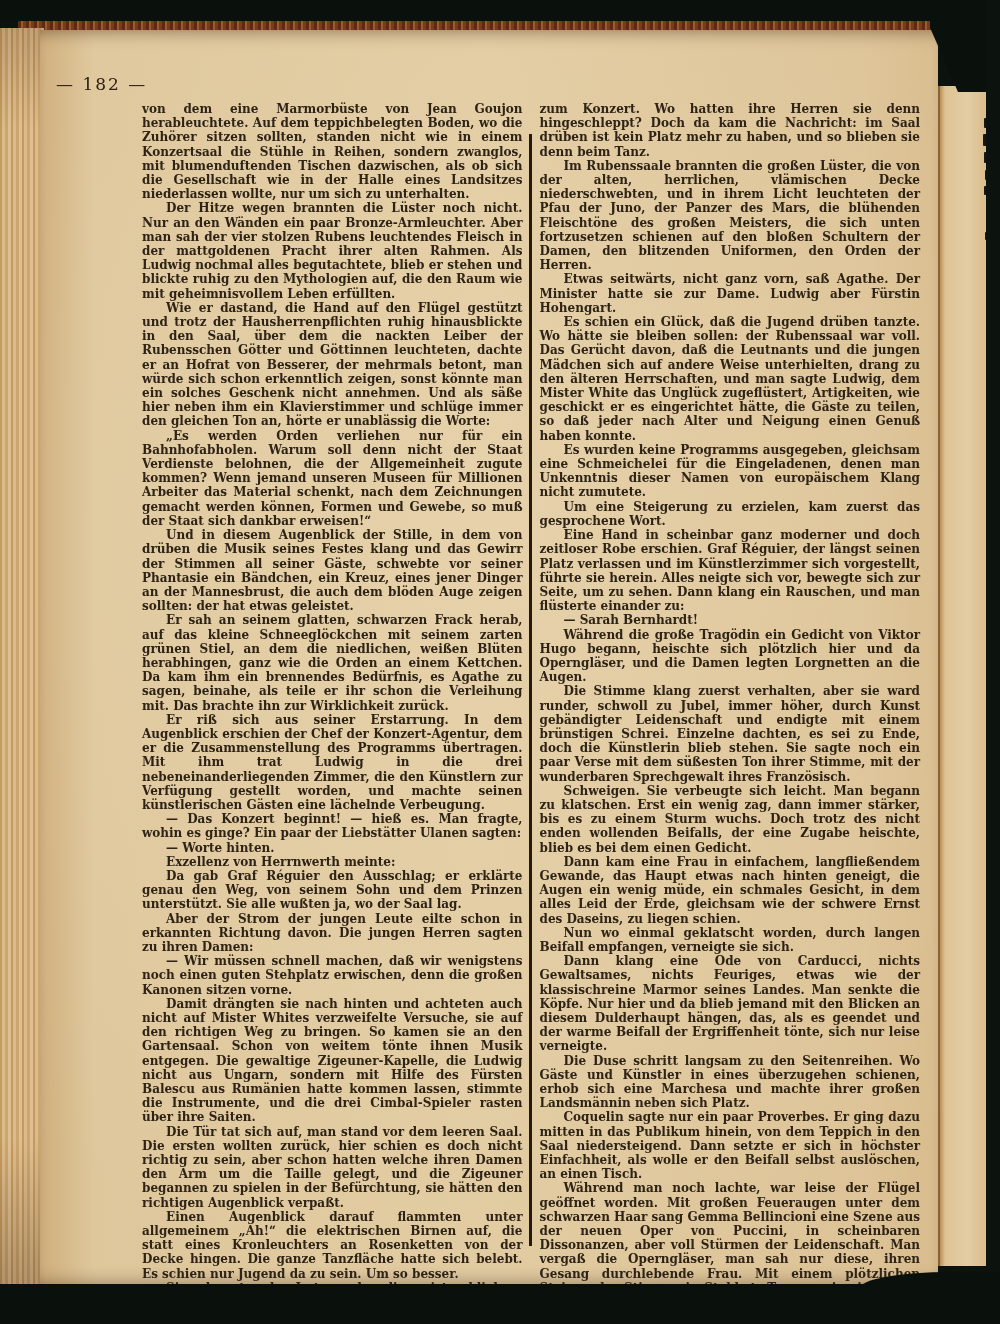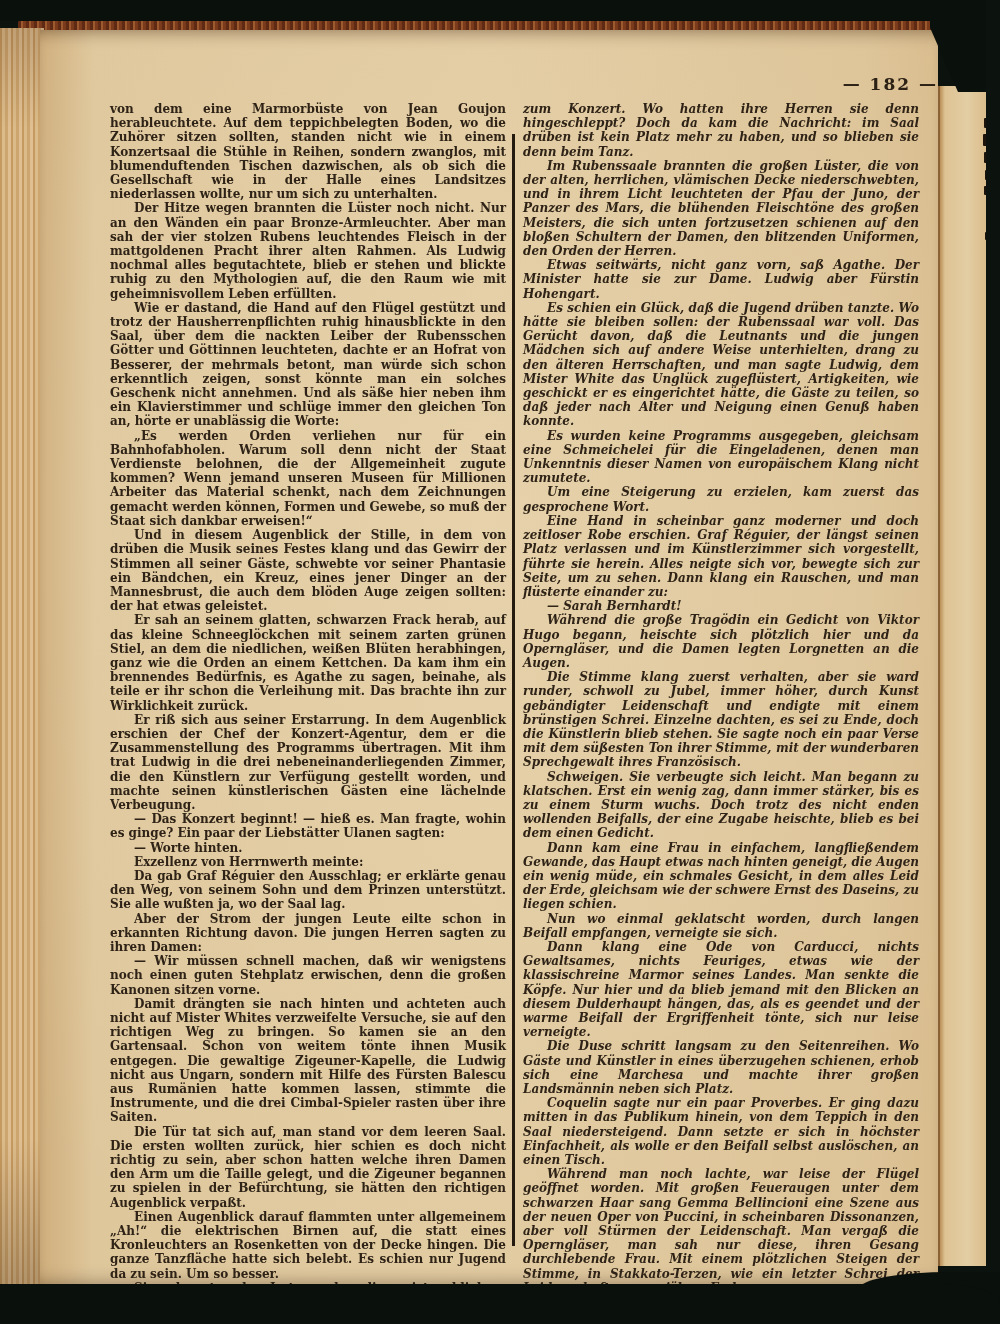--- a/index.html
+++ b/index.html
@@ -42,37 +42,37 @@
   .dark-bottom{
     position:absolute;left:0;top:1284px;width:1000px;height:40px;background:#0a100b;
     border-top-right-radius:60px 18px;
   }
   .dark-bottom2{position:absolute;left:860px;top:1272px;width:140px;height:40px;background:#0a100b;
     border-top-left-radius:90px 16px;}
   .edge-fragment{position:absolute;background:#1d150c;border-radius:1px;}
 
   
   .page-number{
-    position:absolute;left:0;top:44px;width:898px;text-align:right;
-    font-size:17px;font-weight:700;letter-spacing:2px;color:#2c2115;
+    position:absolute;left:16px;top:44px;width:898px;text-align:left;
+    font-size:17px;font-weight:400;letter-spacing:2px;color:#2c2115;
   }
   .columns{
     position:absolute;left:70px;top:72px;width:810px;height:1150px;
     display:flex;
   }
   .column{
     width:396px;
     font-size:12px;font-weight:700;line-height:14.2px;color:#2e2316;
     text-align:justify;
   }
   .col-divider{
     width:3px;margin:32px 0 6px 0;background:#241a10;flex:none;
   }
-  .column.left{padding-right:6px;}
-  .column.right{padding-left:8px;font-style:italic;}
+  .column.left{padding-right:6px;margin-left:32px;}
+  .column.right{padding-left:8px;}
   .para{margin:0;text-indent:24px;}
   .para.noindent{text-indent:0;}
 </style>
 </head>
 <body>
 
 <div class="scan-bg"></div>
 
 <div class="headband"></div>
 <div class="page-edges-left"></div>

